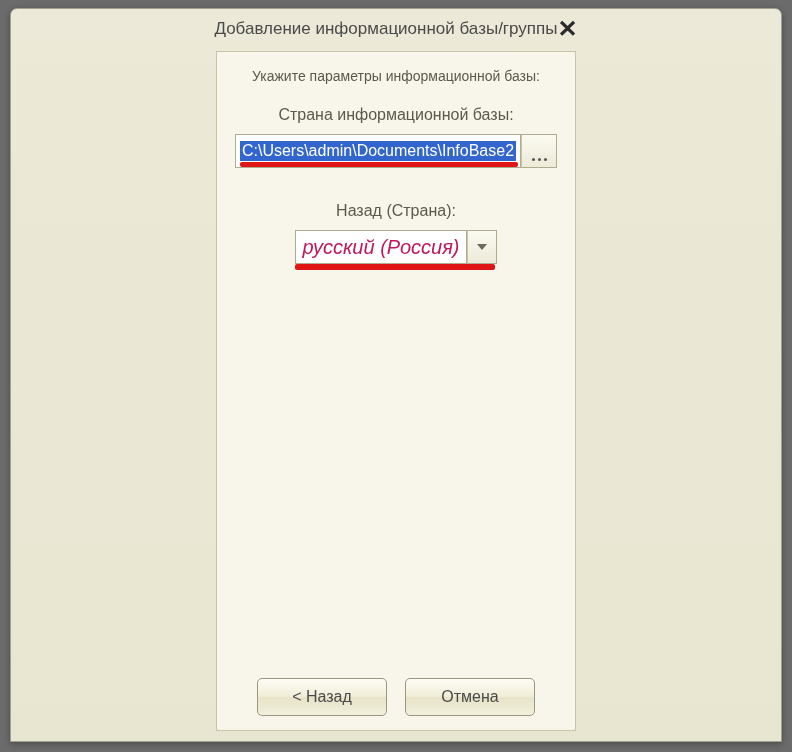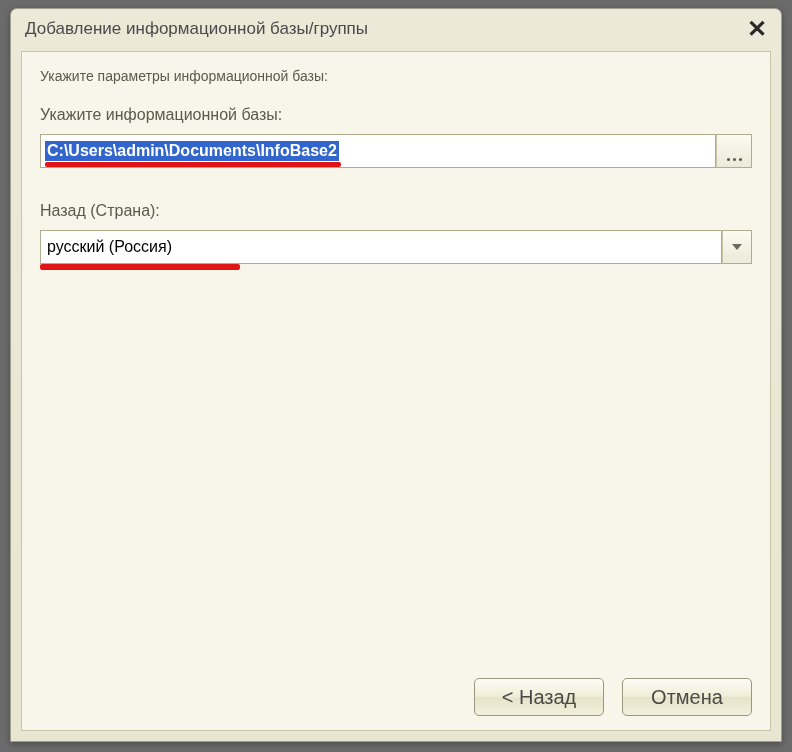--- a/index.html
+++ b/index.html
@@ -1,18 +1,19 @@
 <!DOCTYPE html>
 <html><head>
   <meta charset="utf-8">
   <style>
     * {
       box-sizing: border-box;
       margin: 0;
       padding: 0;
+      align-items: center;
     }
     body {
       font-family: Tahoma, Arial, sans-serif;
       font-size: 15px;
       background: #6b6b6b;
       width: 792px;
       height: 752px;
       padding: 8px 10px 10px 10px;
     }
     .window {
@@ -65,21 +66,20 @@
     }
     .path-input-wrap {
       flex: 1;
       border: 1px solid #b0ac90;
       background: #fff;
       height: 34px;
       display: flex;
       align-items: center;
       padding: 0 4px;
       position: relative;
-      font-weight: bold;
     }
     .path-text {
       background: #3366cc;
       color: #fff;
       padding: 1px 2px;
       font-size: 16px;
       white-space: nowrap;
       position: relative;
     }
     .path-text::after {
@@ -120,22 +120,23 @@
       flex: 1;
       border: 1px solid #b0ac90;
       background: #fff;
       height: 34px;
       display: flex;
       align-items: center;
       padding: 0 6px;
       position: relative;
     }
     .lang-text {
-      color: #000000;
-      font-size: 16px;
+      color: #be185d;
+      font-size: 20px;
+      font-style: italic;
     }
     .dropdown-btn {
       width: 30px;
       height: 34px;
       border: 1px solid #b0ac90;
       border-left: 1px solid #c8c4a8;
       background: linear-gradient(to bottom, #fafaf0, #ecead8);
       display: flex;
       align-items: center;
       justify-content: center;
@@ -166,21 +167,21 @@
       gap: 18px;
       padding-top: 12px;
     }
     .btn {
       min-width: 130px;
       height: 38px;
       border: 1px solid #9a9680;
       border-radius: 5px;
       background: linear-gradient(to bottom, #fdfcf5 0%, #f0eed8 48%, #e6e3c8 52%, #f2f0dc 100%);
       color: #4a4a4a;
-      font-size: 20px;
+      font-size: 16px;
       cursor: pointer;
       display: flex;
       align-items: center;
       justify-content: center;
       padding: 0 14px;
       position: relative;
     }
     .btn-next::after {
       content: "";
       position: absolute;
@@ -196,21 +197,21 @@
 <body>
 
 <div class="window">
   <div class="titlebar">
     <span>Добавление информационной базы/группы</span>
     <span class="close-x">✕</span>
   </div>
   <div class="content">
     <div class="heading-label">Укажите параметры информационной базы:</div>
 
-    <div class="field-label">Укажите информационной базы:</div>
+    <div class="field-label">Страна информационной базы:</div>
     <div class="path-row">
       <div class="path-input-wrap">
         <span class="path-text">C:\Users\admin\Documents\InfoBase2</span>
       </div>
       <div class="browse-btn">
         <span class="dots"></span>
       </div>
     </div>
 
     <div style="height:26px"></div>

